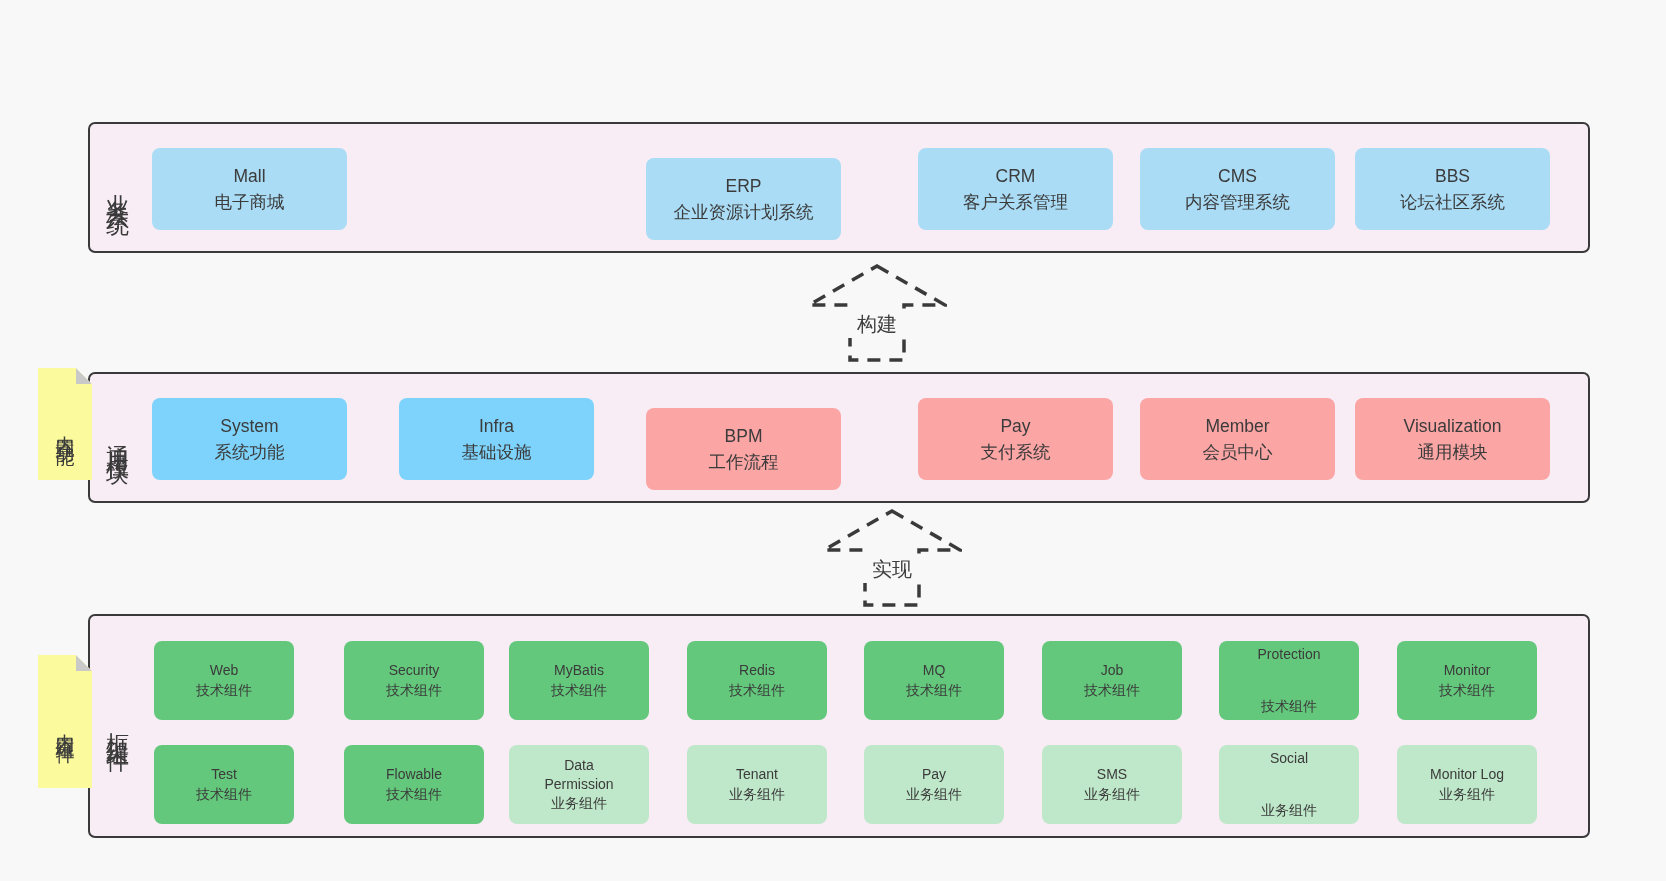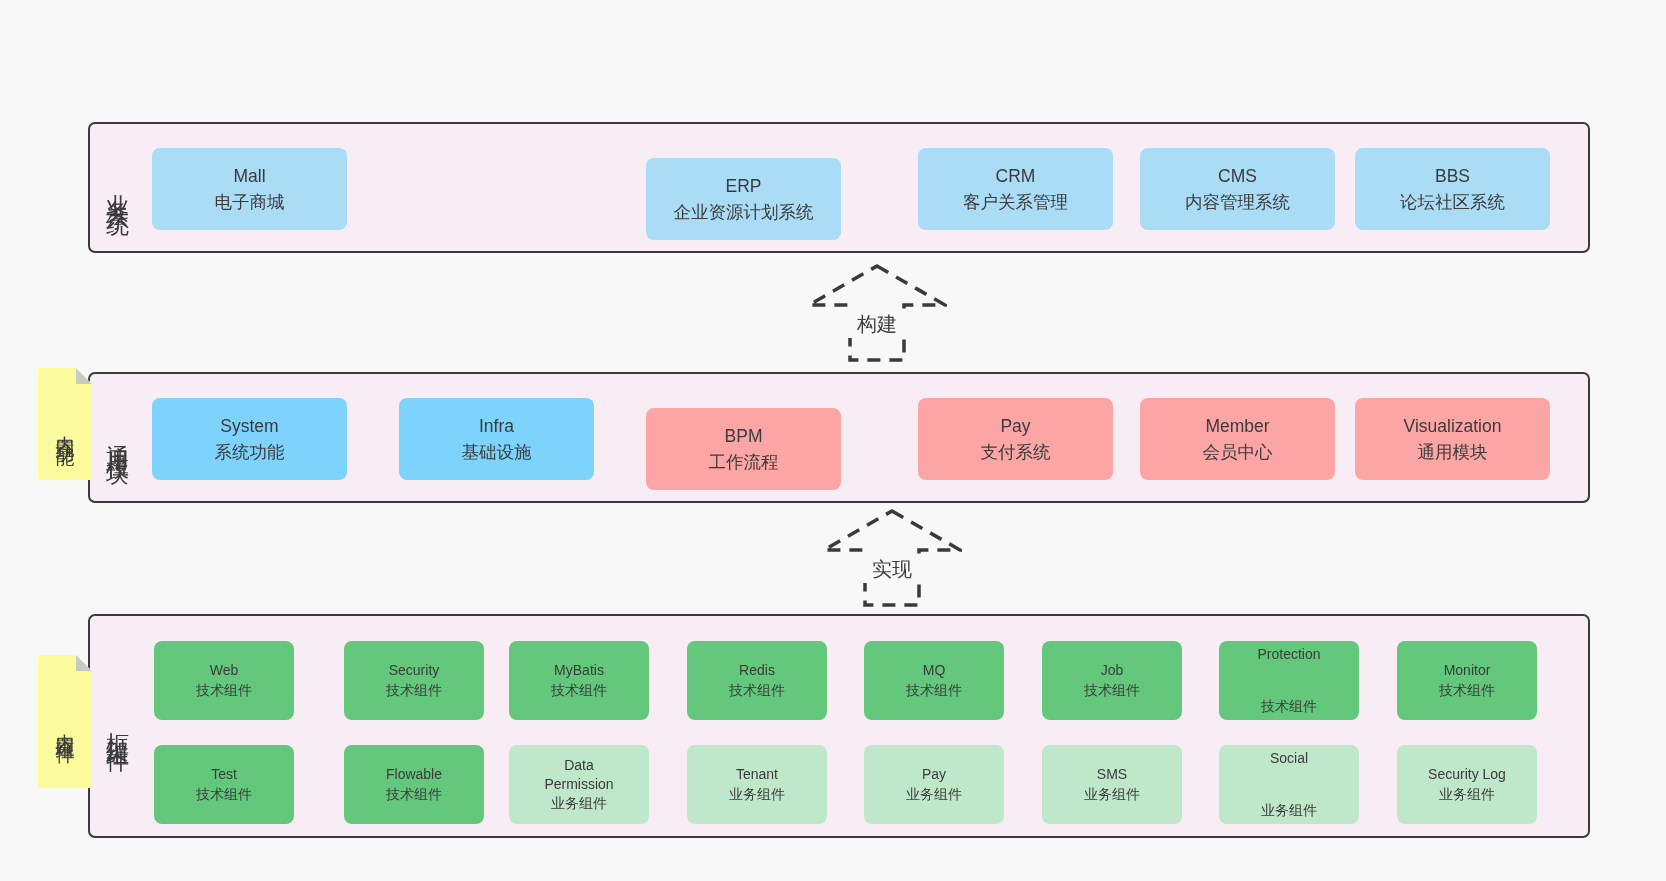--- a/index.html
+++ b/index.html
@@ -183,18 +183,18 @@
     </div>
     <div class="box p3 r2 g5 v-lgreen">
       <div>SMS</div>
       <div>业务组件</div>
     </div>
     <div class="box p3 r2 g6 v-lgreen">
       <div>Social</div>
       <div>业务组件</div>
     </div>
     <div class="box p3 r2 g7 v-lgreen">
-      <div>Security Log</div>
+      <div>Monitor Log</div>
       <div>业务组件</div>
     </div>
   </div>
 
 </div>
 
 </body></html>

